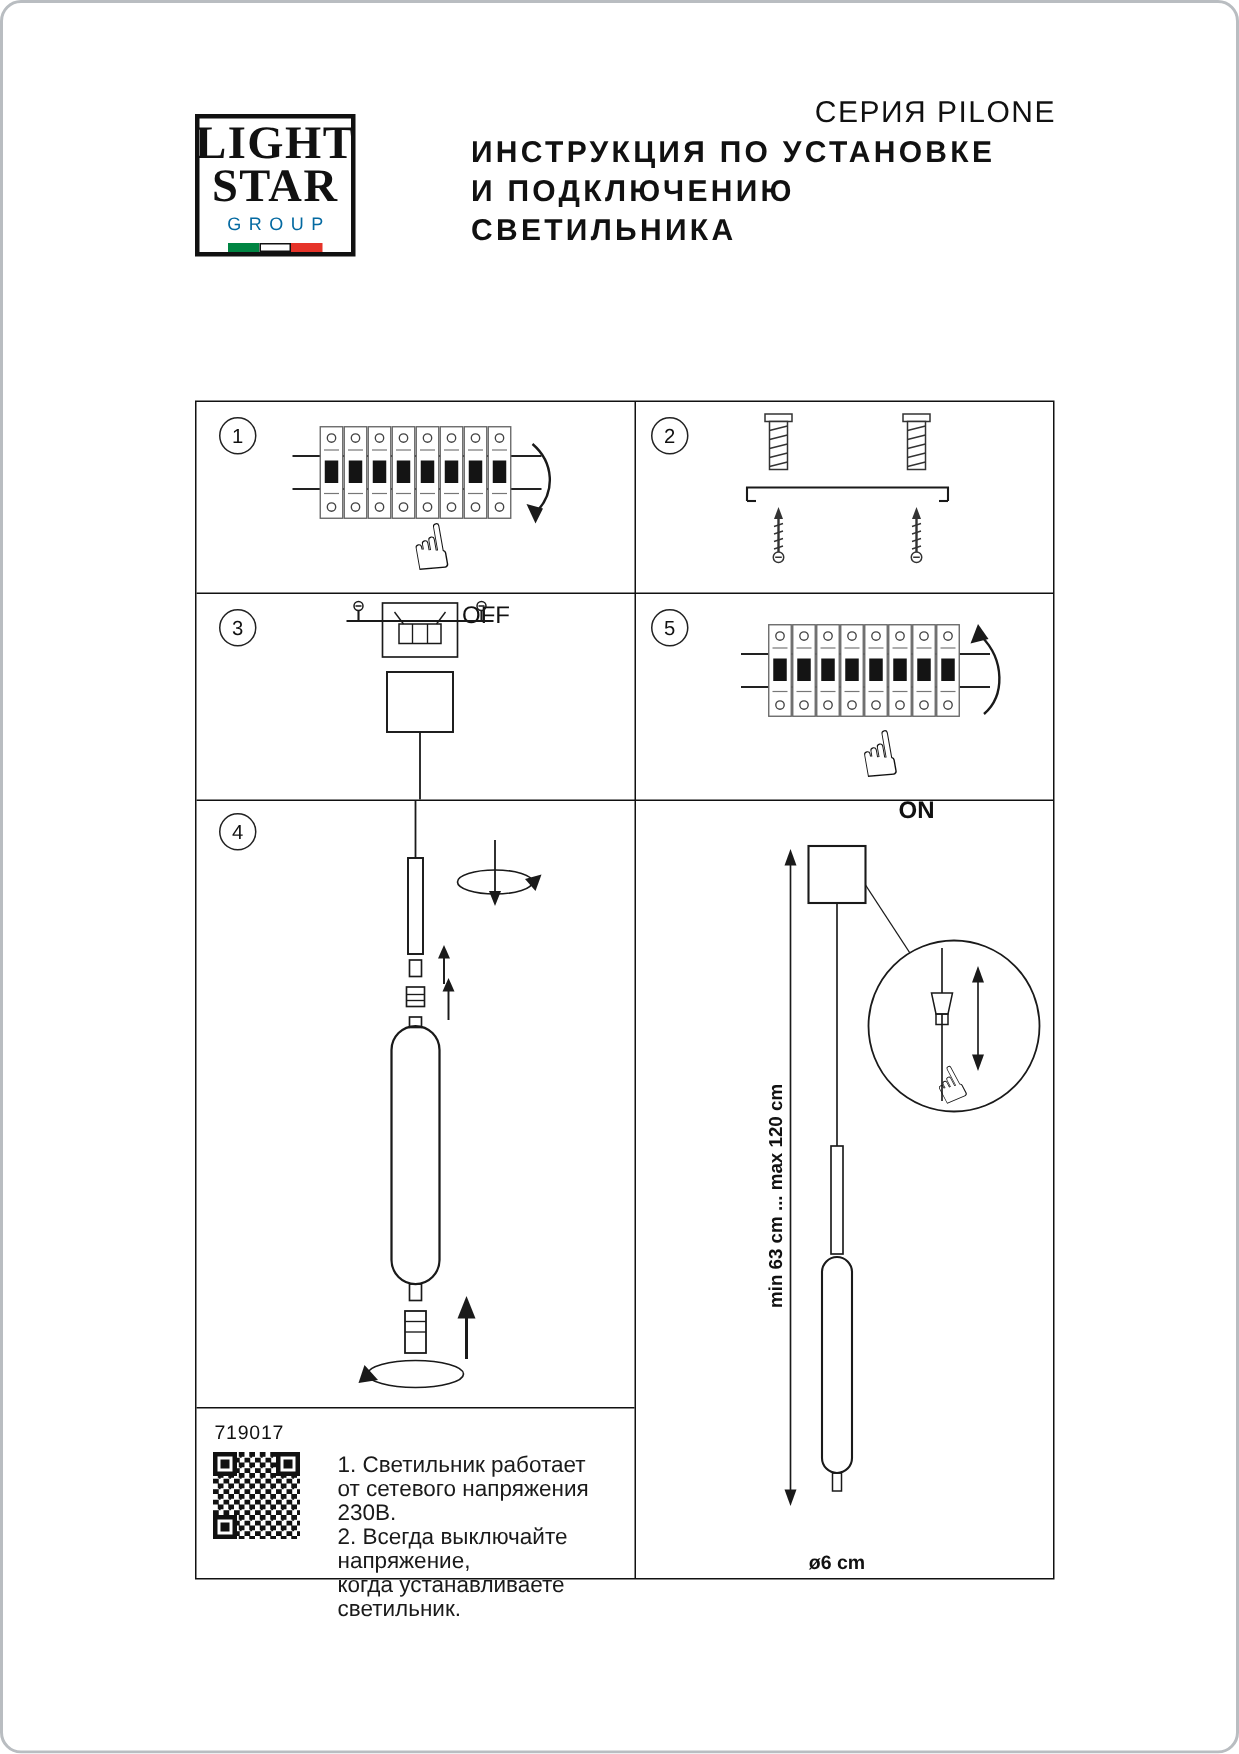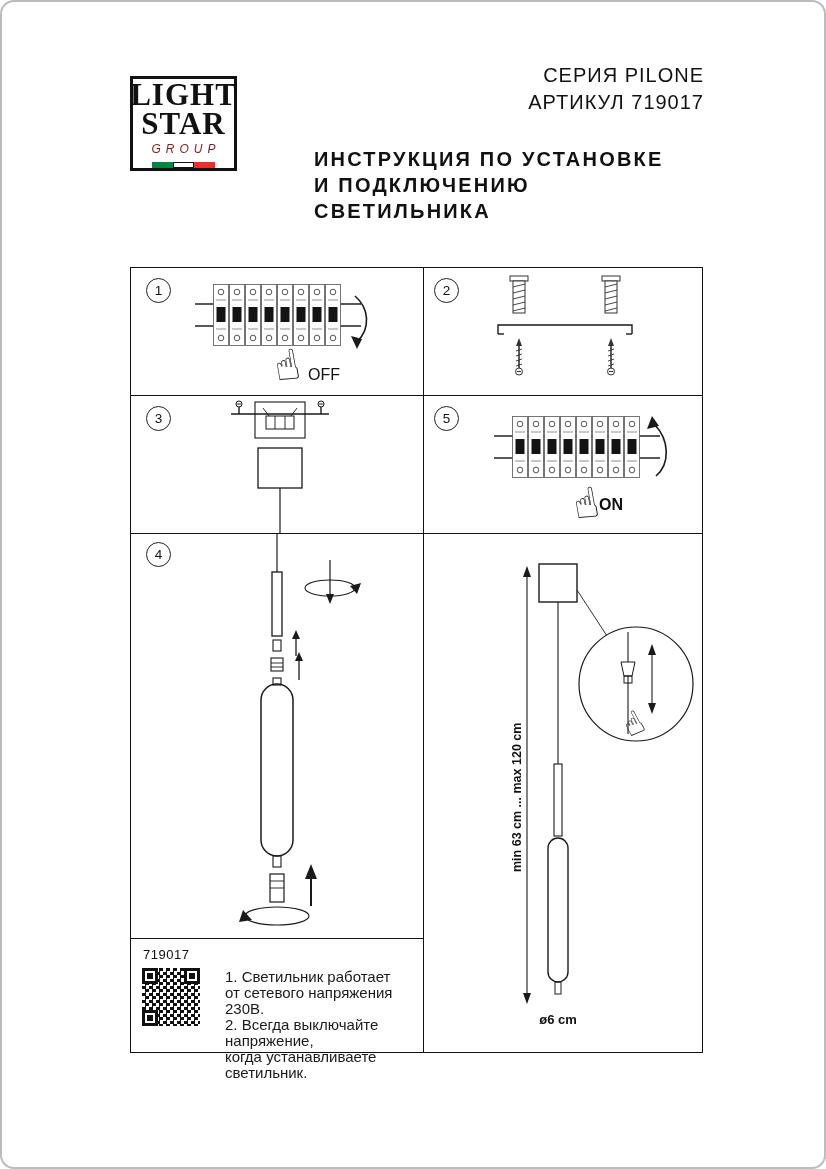--- a/index.html
+++ b/index.html
@@ -11,21 +11,21 @@
   }
 
   
   .logo-box {
     position:absolute; left:128px; top:74px; width:107px; height:95px;
     border:3px solid #111; display:flex; flex-direction:column;
     align-items:center; justify-content:center;
   }
   .logo-word { font-family:"Liberation Serif", serif; font-weight:700;
     font-size:31px; line-height:29px; letter-spacing:1px; color:#111; }
-  .logo-group { font-size:12px; letter-spacing:5px; color:#7f1d1d; margin-top:4px; padding-left:5px;font-style:italic; }
+  .logo-group { font-size:12px; letter-spacing:5px; color:#0369a1; margin-top:4px; padding-left:5px; }
   .logo-flag { display:flex; margin-top:6px; }
   .logo-flag .seg { width:21px; height:6px; }
   .seg-green { background:#008542; }
   .seg-white { background:#fff; border:1.5px solid #111; }
   .seg-red { background:#e63329; }
 
   
   .header { position:absolute; left:312px; top:60px; width:390px; }
   .hdr-series, .hdr-article {
     text-align:right; font-weight:400; font-size:20px; line-height:27px; letter-spacing:1px;
@@ -55,31 +55,31 @@
     position:absolute; width:25px; height:25px; border:1.4px solid #222;
     border-radius:50%; display:flex; align-items:center; justify-content:center;
     font-size:13.5px; color:#111; background:#fff;
   }
   .b1 { left:15px; top:10px; } .b2 { left:10px; top:10px; }
   .b3 { left:15px; top:10px; } .b5 { left:10px; top:10px; }
   .b4 { left:15px; top:8px; }
 
   .fit { position:absolute; left:0; top:0; width:100%; height:100%; }
 
-  .power-label { position:absolute; font-size:16px; color:#111; }
+  .power-label { position:absolute; font-size:16px; color:#111;margin-top:36px; }
   .lbl-off { left:177px; top:98px; }
   .lbl-on  { left:175px; top:100px;font-weight:bold; }
 
   .dim-label {
     position:absolute; left:86px; top:338px; white-space:nowrap;
     transform:rotate(-90deg); transform-origin:0 0;
     font-size:12.5px; font-weight:700; color:#111;
   }
   .dia-label {
-    position:absolute; left:104px; top:478px; width:60px; text-align:center;
+    position:absolute; left:104px; top:500px; width:60px; text-align:center;
     font-size:13px; font-weight:700; color:#111;
   }
 
   
   .info-article { position:absolute; left:12px; top:8px; font-size:13px; letter-spacing:0.5px; }
   .qr { position:absolute; left:11px; top:29px; width:58px; height:58px;
     background-image:repeating-conic-gradient(#111 0% 25%, #fff 0% 50%);
     background-size:7px 7px; }
   .qr .f { position:absolute; width:16px; height:16px; background:#fff; border:3px solid #111; }
   .qr .f::after { content:""; position:absolute; inset:2px; background:#111; }
@@ -144,21 +144,20 @@
     <div class="logo-group">GROUP</div>
     <div class="logo-flag">
       <div class="seg seg-green"></div>
       <div class="seg seg-white"></div>
       <div class="seg seg-red"></div>
     </div>
   </div>
 
   <div class="header">
     <div class="hdr-series">СЕРИЯ PILONE</div>
-    <div class="hdr-article">АРТИКУЛ 719017</div>
     <div class="hdr-title">ИНСТРУКЦИЯ ПО УСТАНОВКЕ</div>
     <div class="hdr-title">И ПОДКЛЮЧЕНИЮ СВЕТИЛЬНИКА</div>
   </div>
 
   <div class="grid">
     <div class="gline hline1"></div>
     <div class="gline hline2"></div>
     <div class="gline hline3"></div>
     <div class="gline vline"></div>
 

